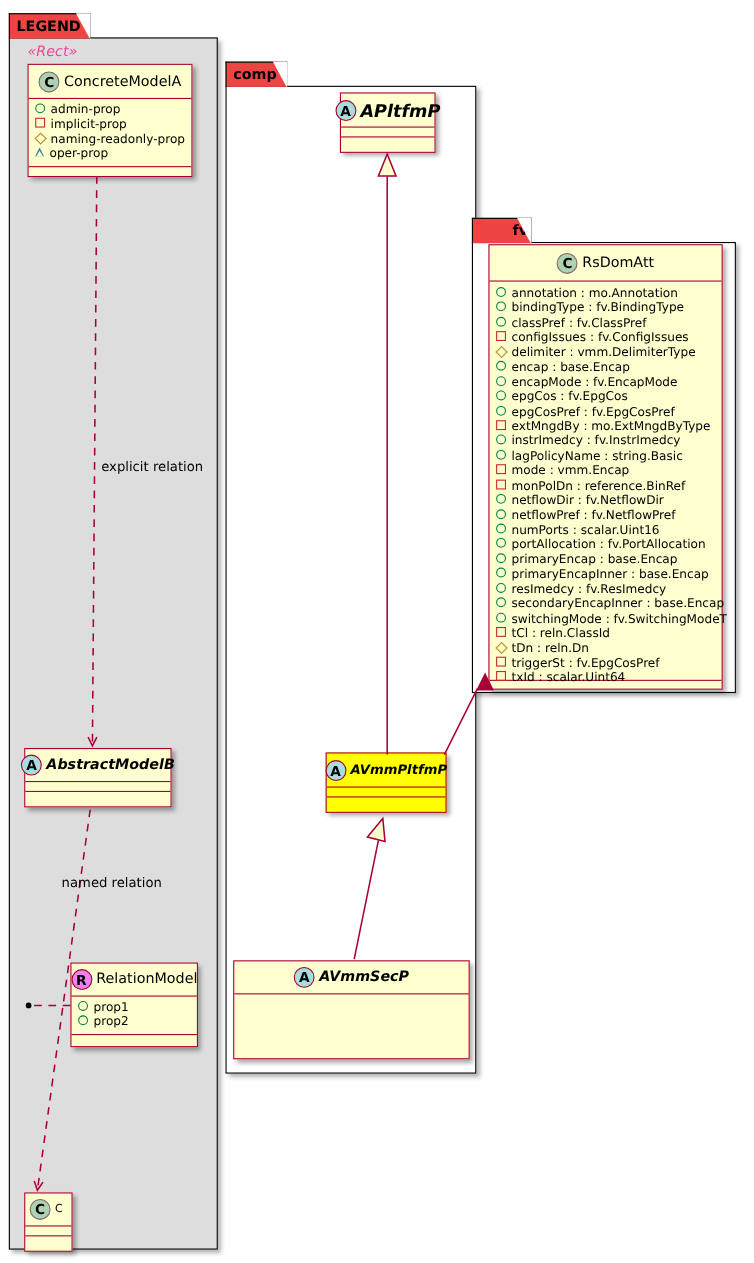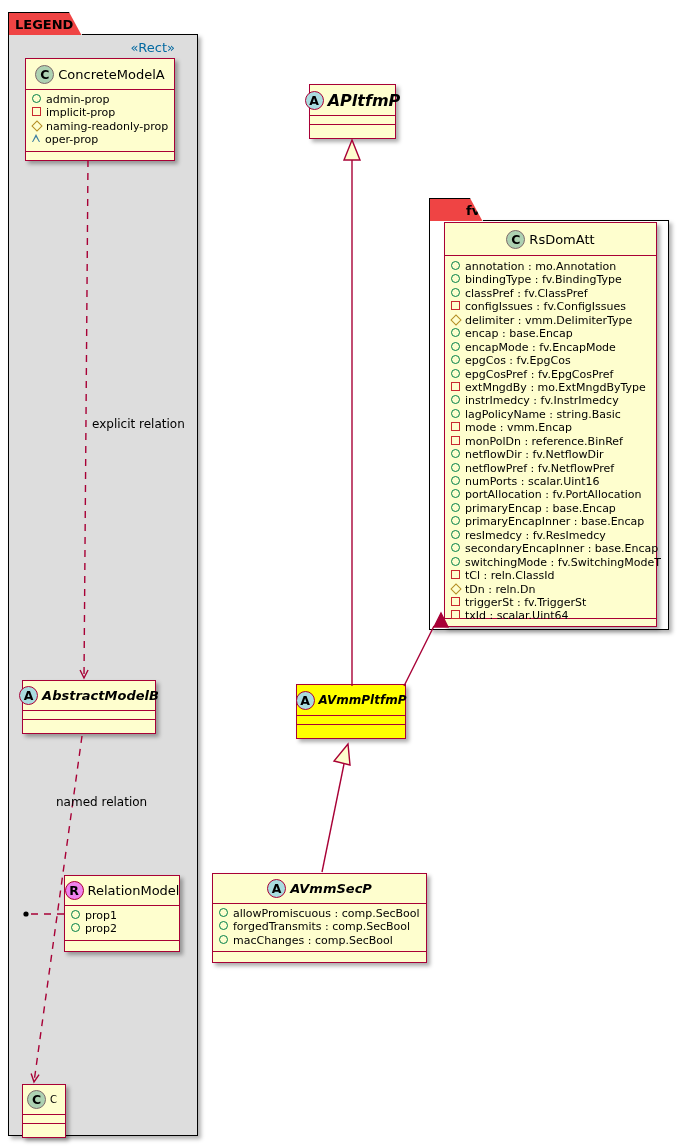--- a/index.html
+++ b/index.html
@@ -43,22 +43,22 @@
     z-index:5;
   }
   .cls.hl{background:#FFFF00;border-color:#A80036;}
   .cls-head{
     position:relative;box-sizing:border-box;
     border-bottom:1.2px solid #A80036;
     height:29px;display:flex;align-items:center;justify-content:center;
     padding:0 7px;
   }
   .cls-stereo{
-    position:absolute;left:0;right:0;text-align:right;
-    font-size:13px;color:#0369a1;
+    position:absolute;left:0;right:0;text-align:left;
+    font-size:13px;font-style:italic;color:#ec4899;
   }
   .cls-name{
     font-size:13px;color:#000;white-space:nowrap;
   }
   .cls-name.ital{font-style:italic;font-weight:bold;}
   .cls-attrs{
     box-sizing:border-box;
     border-bottom:1.2px solid #A80036;
     padding:3px 5px 3px 6px;
   }
@@ -115,20 +115,24 @@
 </head>
 <body>
 
 <div class="canvas">
 
   <div class="pkg pkg-legend" style="left:8px;top:12px;width:190px;height:1124px;">
     <div class="pkg-tab" style="width:74px;">LEGEND</div>
     <div class="pkg-body" style="top:22px;width:190px;height:1102px;"></div>
   </div>
 
+  <div class="pkg pkg-plain" style="left:205px;top:56px;width:228px;height:920px;">
+    <div class="pkg-tab" style="width:56px;">comp</div>
+    <div class="pkg-body" style="top:22px;width:228px;height:898px;"></div>
+  </div>
 
   <div class="pkg pkg-plain" style="left:429px;top:198px;width:240px;height:432px;">
     <div class="pkg-tab" style="width:36px;padding-left:36px;">fv</div>
     <div class="pkg-body" style="top:22px;width:240px;height:410px;"></div>
   </div>
 
   <svg class="wires" viewBox="0 0 685 1148">
     <defs>
       <marker id="openArrow" markerWidth="12" markerHeight="12" refX="9" refY="5" orient="auto" markerUnits="userSpaceOnUse">
         <path d="M1,1 L9,5 L1,9" fill="none" stroke="#A80036" stroke-width="1.4"></path>
@@ -248,34 +252,20 @@
     </div>
     <div class="cls-attrs empty"></div>
     <div class="cls-foot"></div>
   </div>
 
   <div class="cls" style="left:212px;top:873px;width:215px;height:90px;">
     <div class="cls-head" style="height:30px;">
       <span class="badge badge-A">A</span>
       <span class="cls-name ital">AVmmSecP</span>
     </div>
-    <div class="cls-attrs" style="height:48px;">
-      <div class="attr">
-        <span class="mk mk-circle"></span>
-        <span class="txt">allowPromiscuous : comp.SecBool</span>
-      </div>
-      <div class="attr">
-        <span class="mk mk-circle"></span>
-        <span class="txt">forgedTransmits : comp.SecBool</span>
-      </div>
-      <div class="attr">
-        <span class="mk mk-circle"></span>
-        <span class="txt">macChanges : comp.SecBool</span>
-      </div>
-    </div>
     <div class="cls-foot"></div>
   </div>
 
   <div class="cls" style="left:444px;top:222px;width:213px;height:405px;">
     <div class="cls-head" style="height:33px;">
       <span class="badge badge-C ring">C</span>
       <span class="cls-name">RsDomAtt</span>
     </div>
     <div class="cls-attrs" style="height:363px;padding-top:4px;">
       <div class="attr">
@@ -373,21 +363,21 @@
       <div class="attr">
           <span class="mk mk-square"></span>
           <span class="txt">tCl : reln.ClassId</span>
         </div>
       <div class="attr">
           <span class="mk mk-diamond"></span>
           <span class="txt">tDn : reln.Dn</span>
         </div>
       <div class="attr">
           <span class="mk mk-square"></span>
-          <span class="txt">triggerSt : fv.TriggerSt</span>
+          <span class="txt">triggerSt : fv.EpgCosPref</span>
         </div>
       <div class="attr">
           <span class="mk mk-square"></span>
           <span class="txt">txId : scalar.Uint64</span>
         </div>
     </div>
     <div class="cls-foot"></div>
   </div>
 
 </div>

